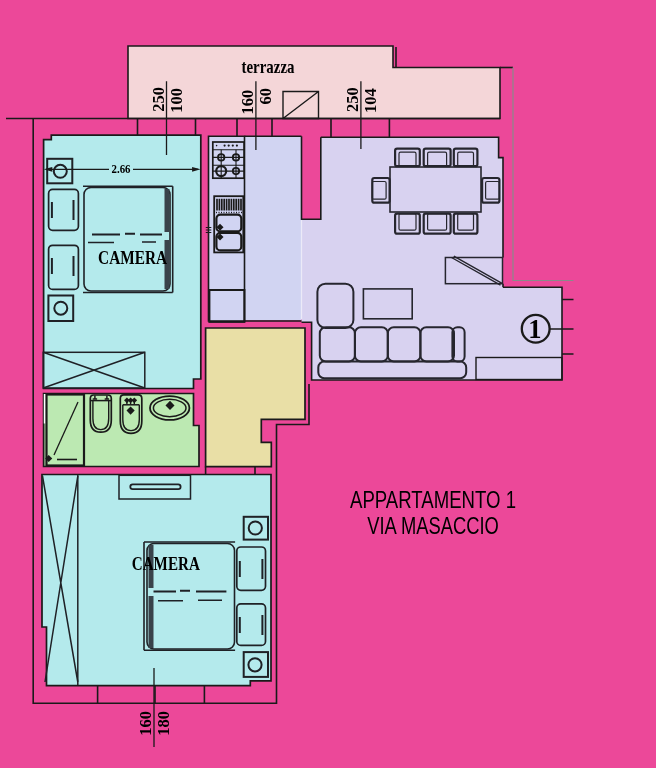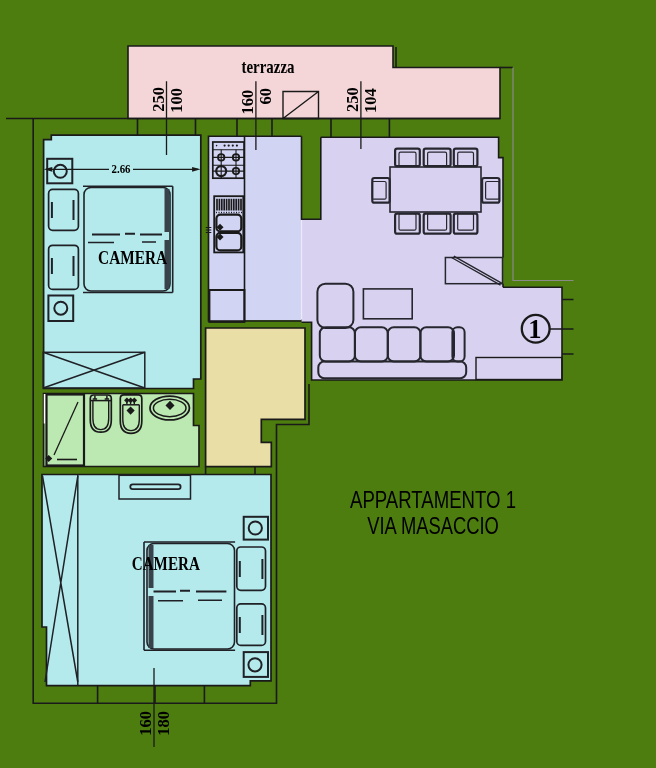--- a/index.html
+++ b/index.html
@@ -1,16 +1,16 @@
 <!DOCTYPE html>
 <html><head>
 <meta charset="utf-8">
 <style>
   html,body{margin:0;padding:0;background:#ffffff;}
-  #page{position:relative;width:656px;height:768px;background:#4d7c0f;overflow:hidden;}
+  #page{position:relative;width:656px;height:768px;background:#ec4899;overflow:hidden;}
   svg{display:block;}
   text{font-family:"Liberation Serif", serif;}
 </style>
 </head>
 <body>
 <div id="page">
 <svg width="656" height="768" viewBox="0 0 656 768">
 
 <g id="fills">
 

